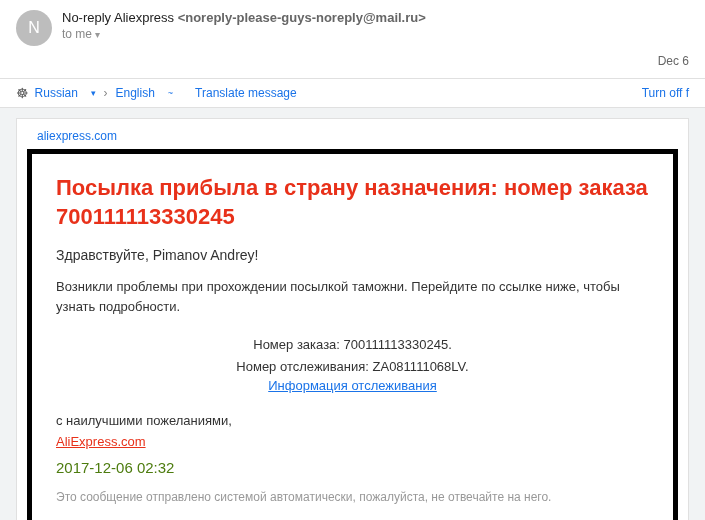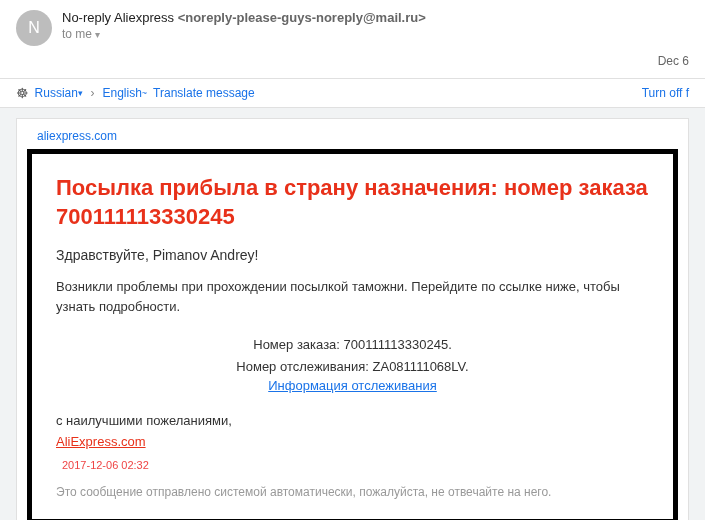--- a/index.html
+++ b/index.html
@@ -77,36 +77,37 @@
       color: #555;
       font-size: 14px;
     }
     .lang-btn {
       font-size: 12px;
       color: #1a73e8;
       cursor: pointer;
       text-decoration: none;
       display: flex;
       align-items: center;
-      gap: 0;
+      gap: 13px;
     }
     .lang-btn .caret {
       font-size: 9px;
       color: #1a73e8;
     }
     .arrow-right {
       font-size: 12px;
       color: #888;
       margin: 0 2px;
     }
     .translate-link {
       font-size: 12px;
       color: #1a73e8;
       cursor: pointer;
       text-decoration: none;
+      margin-left: 16px;
     }
     .turn-off {
       margin-left: auto;
       font-size: 12px;
       color: #1a73e8;
       cursor: pointer;
     }
 
     
     .email-body-wrapper {
@@ -180,24 +181,23 @@
       color: #333;
       margin-bottom: 6px;
       line-height: 1.6;
     }
     .aliexpress-link {
       color: #e8311a;
       text-decoration: underline;
       cursor: pointer;
     }
     .email-timestamp {
-      font-size: 11px;
-      color: #ef4444;
+      font-size: 15px;
+      color: #4d7c0f;
       margin-bottom: 14px;
-      margin-left: 6px;
     }
 
     .auto-message {
       font-size: 12px;
       color: #999;
       margin-top: 10px;
     }
 
     .email-app-footer {
       text-align: center;

